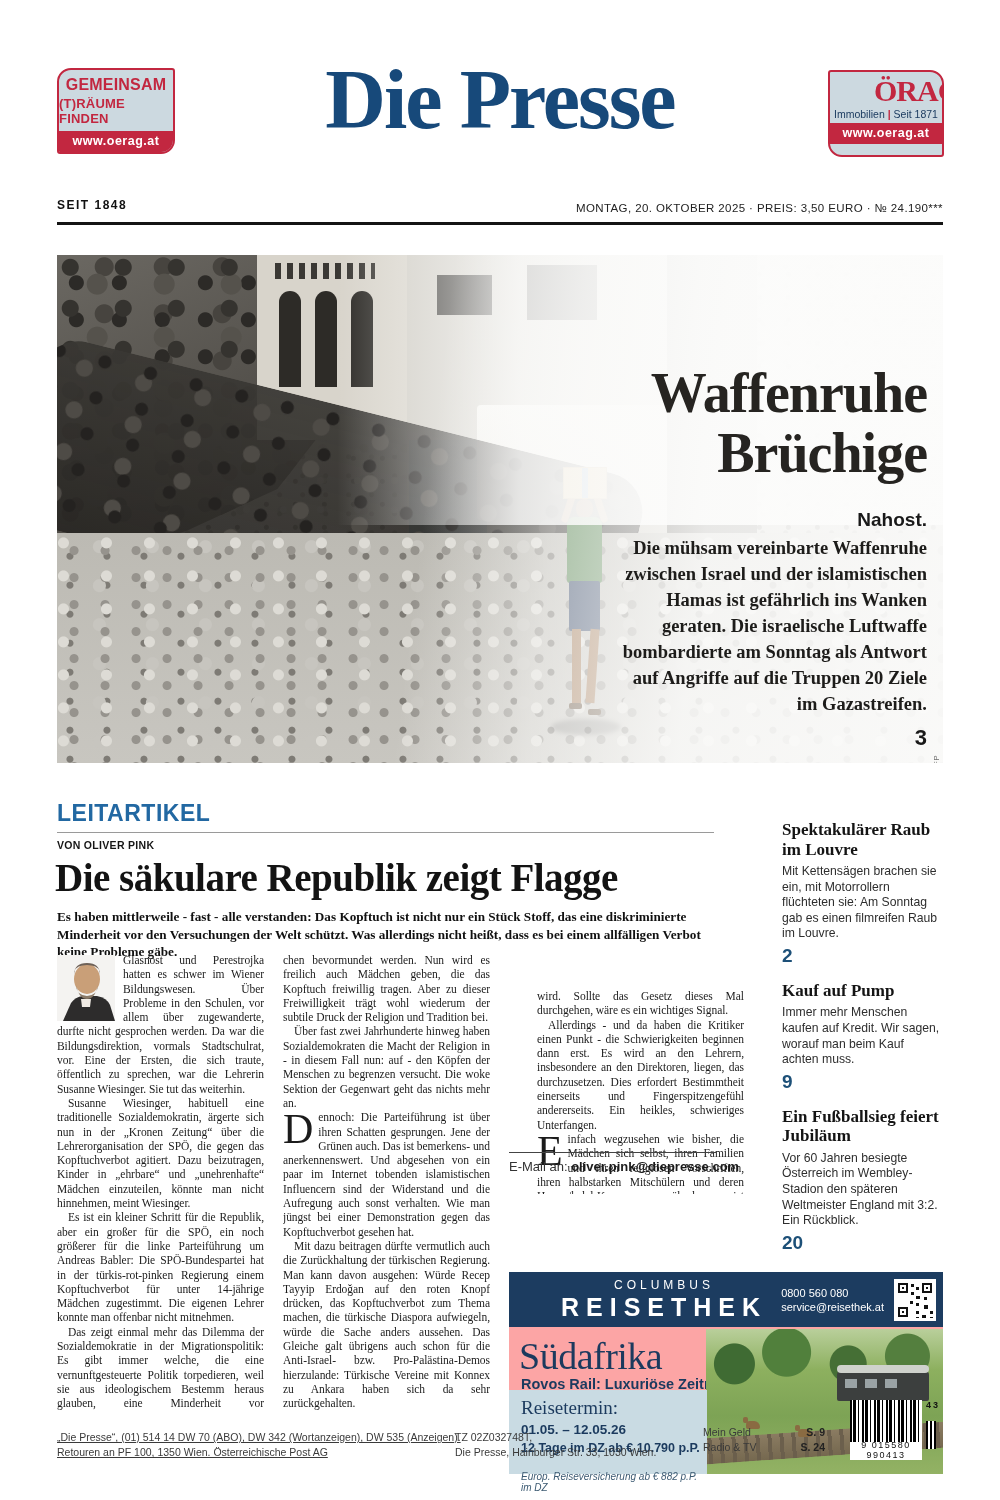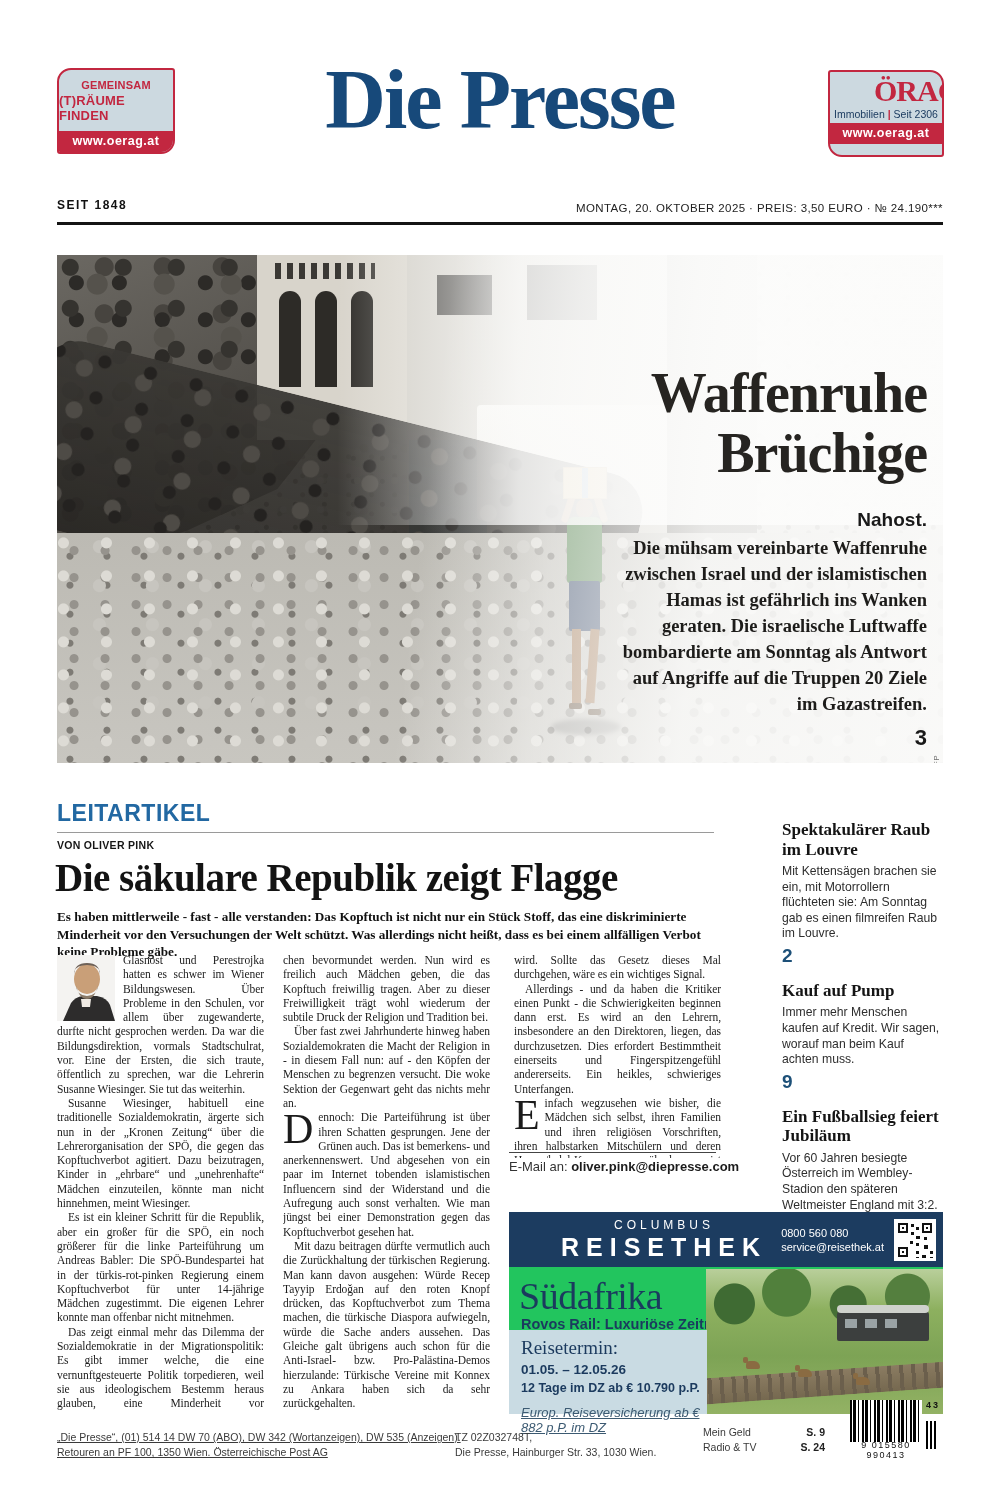--- a/index.html
+++ b/index.html
@@ -4,21 +4,21 @@
 <style>
   * { margin:0; padding:0; box-sizing:border-box; }
   body { background:#e8e8e8; font-family:"Liberation Sans", sans-serif; }
   .page { position:relative; width:1000px; height:1500px; background:#ffffff; margin:0 auto; overflow:hidden; }
 
   
   .ad-oerag-left { position:absolute; left:57px; top:68px; width:118px; height:86px;
     border:2px solid #c22740; border-radius:14px 3px 14px 3px; overflow:hidden; background:#ccd9e0;
     display:flex; flex-direction:column; }
   .ad-oerag-left .ad-top { flex:1; display:flex; flex-direction:column; justify-content:center; align-items:center; gap:2px; }
-  .ad-oerag-left .l1 { color:#c22740; font-weight:bold; font-size:11px; letter-spacing:.2px; }
+  .ad-oerag-left .l1 { color:#c22740; font-weight:bold; font-size:16px; letter-spacing:.2px; }
   .ad-oerag-left .l2 { color:#c22740; font-weight:bold; font-size:13px; letter-spacing:.2px; }
   .ad-url-bar { background:#c22740; color:#fff; font-weight:bold; font-size:12.5px; text-align:center; padding:3px 0 4px; letter-spacing:.5px; }
 
   .ad-oerag-right { position:absolute; left:828px; top:70px; width:116px; height:87px;
     border:2px solid #c22740; border-radius:3px 14px 3px 14px; overflow:hidden; background:#ccd9e0;
     display:flex; flex-direction:column; }
   .ad-oerag-right .brand { color:#c22740; font-weight:bold; font-size:30px; letter-spacing:-1px; text-align:center; line-height:34px; margin-top:2px; font-family:"Liberation Serif", serif;margin-left:44px; }
   .ad-oerag-right .tagline { color:#1c3c60; font-size:10.5px; text-align:center; margin-bottom:3px; }
   .ad-oerag-right .tagline b { color:#c22740; }
 
@@ -101,38 +101,38 @@
   
   .section-label { position:absolute; left:57px; top:800px; font-size:23px; font-weight:bold; letter-spacing:.5px; color:#2268a2; }
   .section-rule { position:absolute; left:57px; top:832px; width:657px; height:1px; background:#9a9a9a; }
   .byline { position:absolute; left:57px; top:839px; font-size:10.5px; font-weight:bold; letter-spacing:.3px; color:#161616; }
   .art-headline { position:absolute; left:55px; top:855px; font-family:"Liberation Serif", serif; font-weight:bold; font-size:39px; letter-spacing:-.5px; color:#131313; }
   .standfirst { position:absolute; left:57px; top:908px; width:660px; font-family:"Liberation Serif", serif; font-weight:bold; font-size:13.2px; line-height:17.5px; color:#111; }
 
   .col { position:absolute; top:953px; width:207px; height:460px; overflow:hidden;
     font-family:"Liberation Serif", serif; font-size:11.5px; line-height:14.3px; color:#1b1b1b;
     text-align:justify; hyphens:auto; letter-spacing:-.05px; }
-  .col.c1 { left:57px; } .col.c2 { left:283px; } .col.c3 { left:514px; height:205px; }
+  .col.c1 { left:57px; } .col.c2 { left:283px; } .col.c3 { left:537px; height:205px;margin-top:36px; }
   .col p { text-indent:11px; }
   .col p.ni { text-indent:0; }
   .author-photo { float:left; width:58px; height:66px; margin:2px 8px 3px 0; background:#f2f2f2; }
   .dropcap { float:left; font-family:"Liberation Serif", serif; font-weight:normal; font-size:42px; line-height:34px; padding:2px 5px 0 0; color:#1b1b1b; }
   .email-rule { position:absolute; left:509px; top:1152px; width:207px; height:1px; background:#444; }
   .email-line { position:absolute; left:509px; top:1159px; font-size:13px; color:#333; }
   .email-line b { color:#1b1b1b; }
 
   
   .sidebar { position:absolute; left:782px; top:820px; width:161px; }
   .sb-item { margin-bottom:14px; }
   .sb-title { font-family:"Liberation Serif", serif; font-weight:bold; font-size:17px; line-height:19.5px; color:#141414; }
   .sb-body { margin-top:5px; font-size:12.2px; line-height:15.6px; color:#2e2e2e; }
   .sb-page { margin-top:3px; font-weight:bold; font-size:19px; color:#1d5078; }
 
   
-  .reisethek { position:absolute; left:509px; top:1212px; width:434px; height:202px; background:#22c55e; }
+  .reisethek { position:absolute; left:509px; top:1272px; width:434px; height:202px; background:#fca5a5; }
   .rt-header { position:absolute; left:0; top:0; width:100%; height:55px; background:#1c3c60; color:#fff; display:flex; align-items:center; }
   .rt-brand { margin-left:52px; text-align:center; }
   .rt-brand .t { font-size:12px; letter-spacing:4px; }
   .rt-brand .m { font-size:25px; letter-spacing:7px; font-weight:bold; margin-top:1px; }
   .rt-contact { margin-left:auto; font-size:11px; line-height:14px; text-align:left; }
   .rt-qr { width:42px; height:42px; background:#fff; margin:0 7px 0 10px; padding:3px; }
   .rt-dest { position:absolute; left:10px; top:62px; font-family:"Liberation Serif", serif; font-size:38px; color:#1b3a5e; letter-spacing:-.5px; }
   .rt-sub { position:absolute; left:12px; top:104px; font-size:14.5px; font-weight:bold; color:#1b3a5e; }
   .rt-photo { position:absolute; right:0; top:57px; width:237px; height:145px; overflow:hidden;
     background:linear-gradient(180deg,#b9cf9b 0%, #8db05f 28%, #7da355 60%, #93b264 100%); }
@@ -146,21 +146,21 @@
     background:repeating-linear-gradient(90deg,#6b5f4c 0 4px, transparent 4px 12px), linear-gradient(180deg,#8b7c62,#75684f); border-radius:2px; }
   .rt-train { position:absolute; right:14px; top:42px; width:92px; height:30px; background:#3c3f3e; border-radius:4px 4px 2px 2px; }
   .rt-train::before { content:""; position:absolute; left:0; top:-6px; width:100%; height:8px; background:#cfd2cc; border-radius:4px; }
   .rt-train .w { position:absolute; top:8px; width:12px; height:9px; background:#9aa3a5; }
   .rt-antelope { position:absolute; width:14px; height:8px; background:#8a6b42; border-radius:4px 6px 2px 2px; }
   .rt-antelope::before { content:""; position:absolute; left:-3px; top:-4px; width:5px; height:6px; background:#8a6b42; border-radius:2px; }
   .rt-bluebox { position:absolute; left:0; top:118px; width:198px; height:84px; background:#c9dbe3; padding:7px 0 0 12px; }
   .rt-bluebox .dl { font-family:"Liberation Serif", serif; font-size:19px; color:#1b3a5e; }
   .rt-bluebox .dr { font-weight:bold; font-size:13.5px; color:#1b3a5e; margin-top:3px; }
   .rt-bluebox .pr { font-weight:bold; font-size:12.5px; color:#1b3a5e; margin-top:4px; }
-  .rt-bluebox .ins { font-style:italic; font-size:13px; color:#3c5a72; margin-top:10px;text-decoration:underline; }
+  .rt-bluebox .ins { font-style:italic; font-size:10px; color:#3c5a72; margin-top:16px; }
 
   
   .foot { position:absolute; font-size:10.5px; line-height:15px; color:#3a3a3a; }
   .foot.fl { left:57px; top:1430px;text-decoration:underline; }
   .foot.fm { left:455px; top:1430px; }
   .foot-index { position:absolute; left:703px; top:1426px; width:122px; font-size:10.5px; color:#3a3a3a; }
   .foot-index .row { display:flex; justify-content:space-between; margin-bottom:3px; }
   .foot-index .pg { font-weight:bold; color:#222; }
   .barcode-wrap { position:absolute; left:850px; top:1400px; width:92px; }
   .barcode-row { display:flex; align-items:flex-start; gap:4px; }
@@ -181,21 +181,21 @@
       <div class="l2">(T)RÄUME FINDEN</div>
     </div>
     <div class="ad-url-bar">www.oerag.at</div>
   </div>
 
   <div class="ad-oerag-right">
     <div class="brand">ÖRAG</div>
     <div class="tagline">
       <span>Immobilien</span>
       <b>|</b>
-      <span>Seit 2306</span>
+      <span>Seit 1871</span>
     </div>
     <div class="ad-url-bar">www.oerag.at</div>
   </div>
 
   <div class="masthead">Die Presse</div>
   <div class="since">SEIT 1848</div>
   <div class="dateline">MONTAG, 20. OKTOBER 2025 · PREIS: 3,50 EURO · № 24.190***</div>
   <div class="toprule"></div>
 
   <div class="hero">

